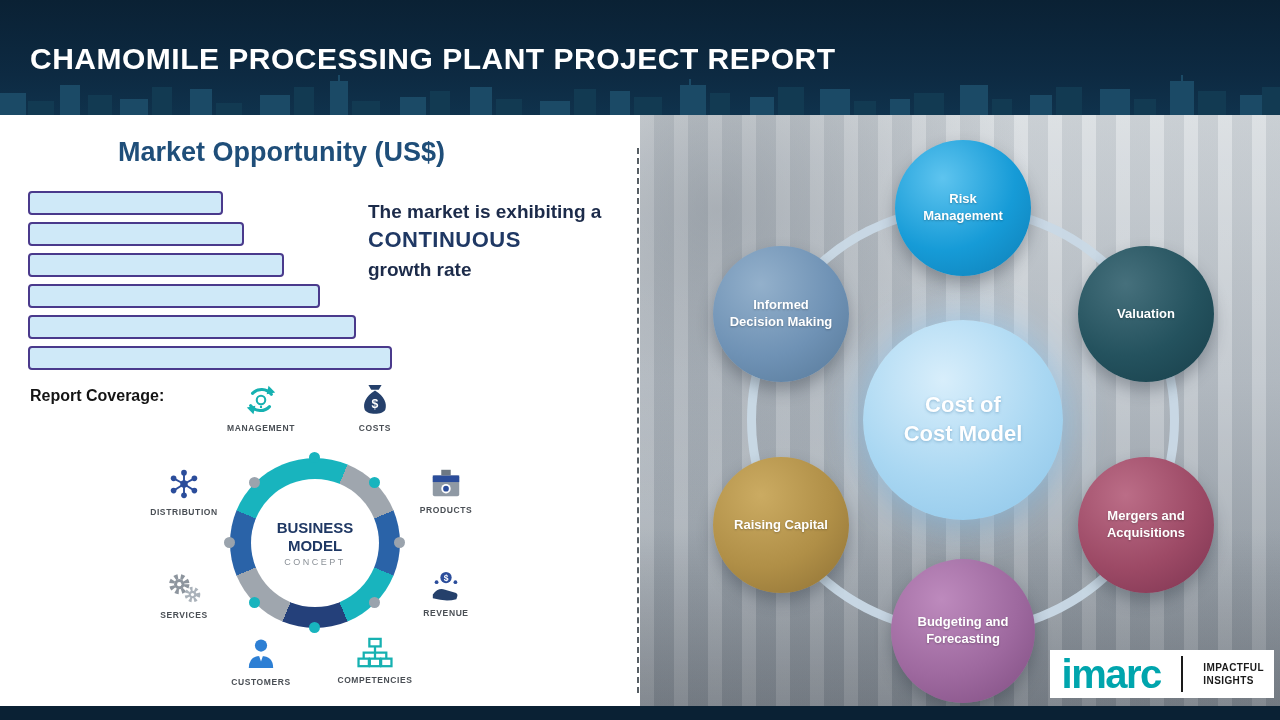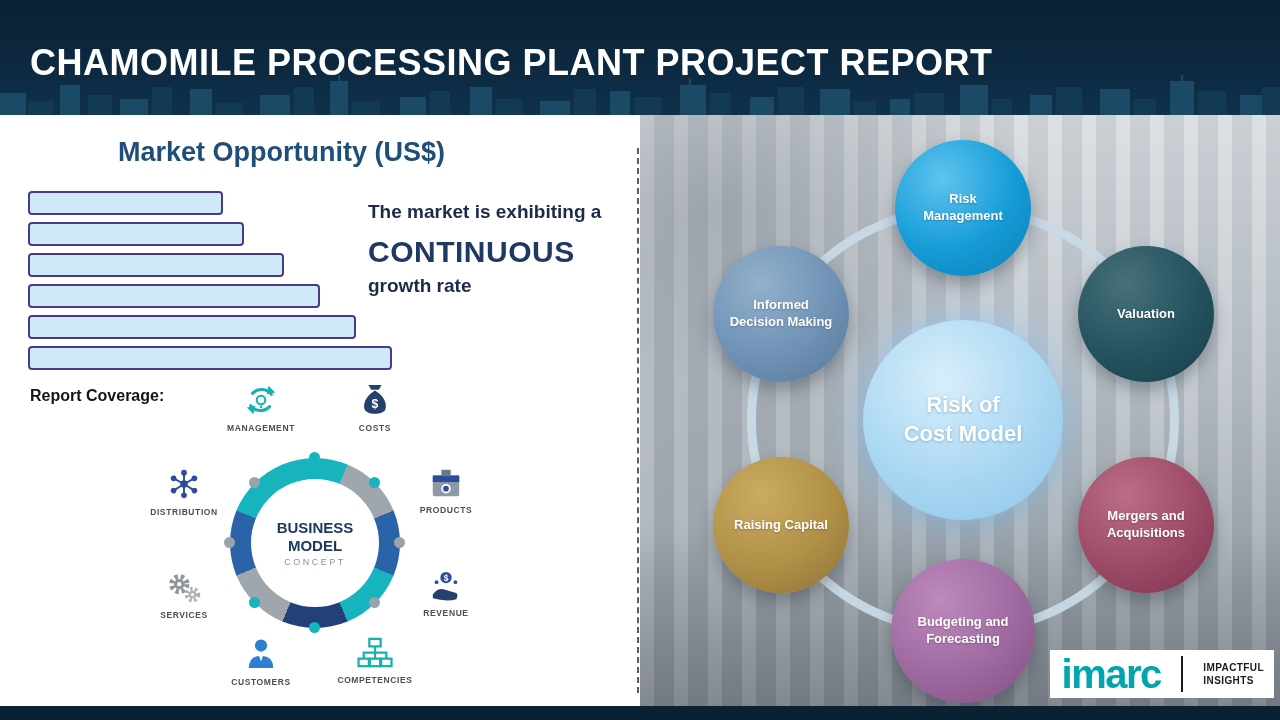--- a/index.html
+++ b/index.html
@@ -7,33 +7,33 @@
     position:relative; width:1280px; height:720px; overflow:hidden;
     font-family:"Liberation Sans", sans-serif; background:#ffffff;
   }
   
   .header {
     position:absolute; left:0; top:0; width:1280px; height:115px;
     background:linear-gradient(180deg,#0a2134 0%,#0d2a42 65%,#0f324c 100%);
   }
   .header-title {
     position:absolute; left:30px; top:42px; margin:0;
-    color:#ffffff; font-size:36px; font-weight:bold; letter-spacing:.5px; white-space:nowrap;
+    color:#ffffff; font-size:30px; font-weight:bold; letter-spacing:.5px; white-space:nowrap;
   }
   .skyline { position:absolute; left:0; bottom:0; display:block; }
   
   .footer { position:absolute; left:0; bottom:0; width:1280px; height:14px; background:#0a2134; }
   
   .left-panel { position:absolute; left:0; top:115px; width:640px; height:591px; background:#ffffff; }
   .section-title { position:absolute; left:118px; top:22px; margin:0; font-size:27px; font-weight:bold; color:#1f4e79; }
   .bars { position:absolute; left:28px; top:76px; width:380px; }
   .bar { height:20px; margin-bottom:7px; background:#cfe9f8; border:2.5px solid #4a3a8c; border-radius:4px; }
   .growth { position:absolute; left:368px; top:86px; width:270px; }
   .growth-line1, .growth-line3 { font-size:19px; font-weight:bold; color:#1c2b4a; }
-  .growth-emph { font-size:30px; font-weight:bold; color:#1f3864; letter-spacing:.5px; margin:12px 0 6px 0; }
+  .growth-emph { font-size:22px; font-weight:bold; color:#1f3864; letter-spacing:.5px; margin:4px 0 6px 0; }
   .report-coverage { position:absolute; left:30px; top:272px; font-size:16px; font-weight:bold; color:#141414; }
   
   .bm-item { position:absolute; width:76px; text-align:center; }
   .bm-icon { display:inline-block; }
   .bm-label { font-size:8.5px; font-weight:bold; color:#4a4f55; letter-spacing:.6px; margin-top:2px; }
   .bm-management   { left:223px; top:268px; }
   .bm-costs        { left:337px; top:268px; }
   .bm-distribution { left:146px; top:352px; }
   .bm-products     { left:408px; top:352px; }
   .bm-services     { left:146px; top:455px; }
@@ -328,21 +328,21 @@
     </div>
     <div class="circle c-raising">
       <span class="lbl">Raising Capital</span>
     </div>
     <div class="circle c-informed">
       <span class="lbl">Informed Decision Making</span>
     </div>
 
     <div class="circle c-center">
       <span class="lbl">
-        <span style="display:block">Risk of</span>
+        <span style="display:block">Cost of</span>
         <span style="display:block">Cost Model</span>
       </span>
     </div>
 
     <div class="logo">
       <span class="logo-brand">imarc</span>
       <span class="logo-sep"></span>
       <span class="logo-tag">
         <span style="display:block">IMPACTFUL</span>
         <span style="display:block">INSIGHTS</span>

